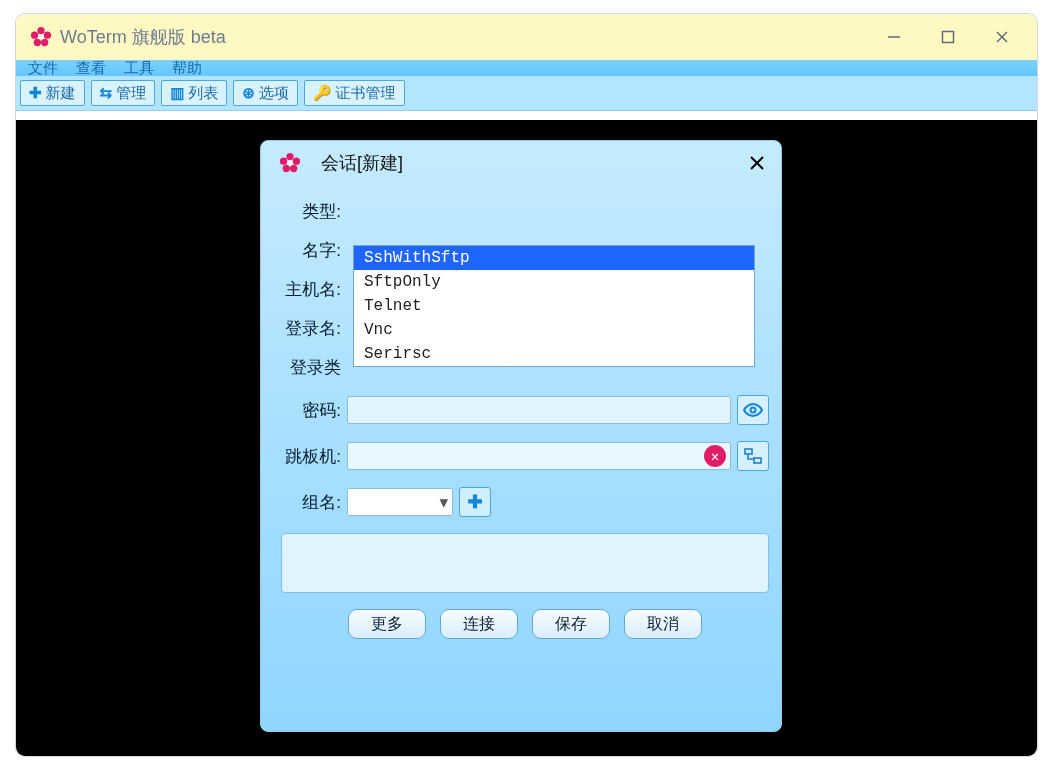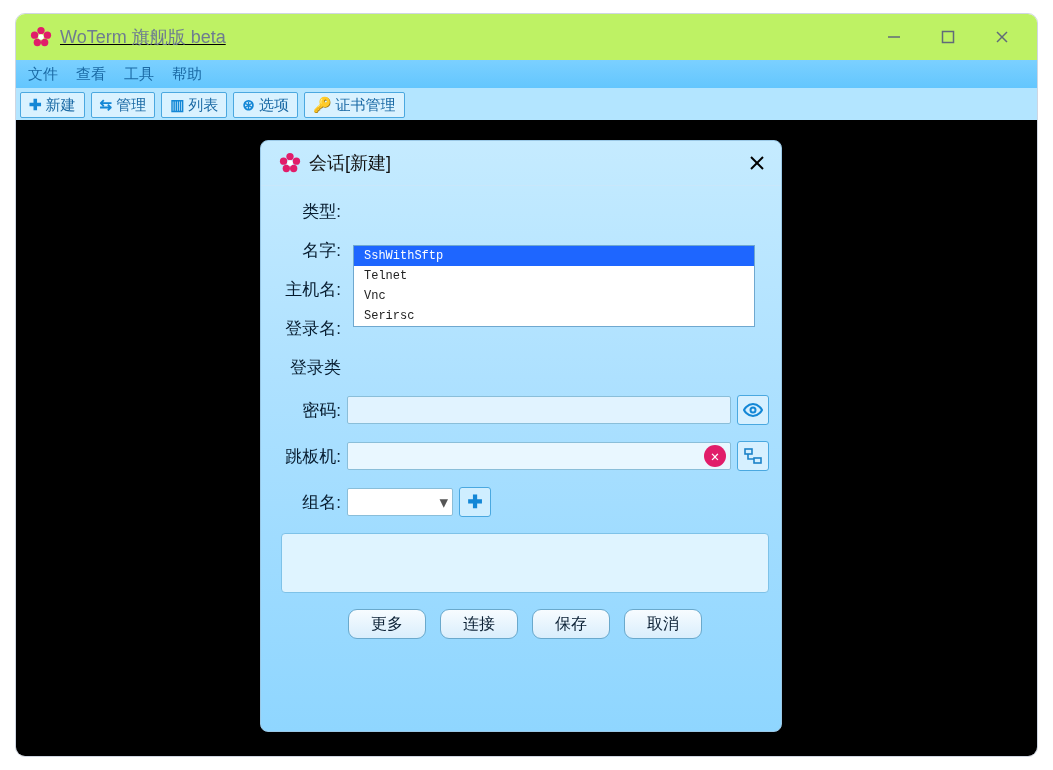--- a/index.html
+++ b/index.html
@@ -1,53 +1,53 @@
 <!DOCTYPE html>
 <html><head>
 <meta charset="utf-8">
 <style>
   html,body{margin:0;padding:0;font-family:"Microsoft YaHei","SimSun",Arial,sans-serif;background:#eee;}
   .outer{width:1053px;height:770px;position:relative;background:#fff;}
   .window-frame{position:absolute;left:15px;top:13px;right:15px;bottom:13px;border:1px solid #cfd6e2;border-radius:10px;overflow:hidden;background:#fff;}
   
-  .titlebar{height:46px;display:flex;align-items:center;padding:0 8px;background:#bef264;text-decoration:underline;}
+  .titlebar{height:46px;display:flex;align-items:center;padding:0 8px;background:#fef9c3;}
   .flower{width:22px;height:22px;margin-left:6px;margin-right:8px;display:inline-block;}
   .flower svg{display:block;}
   .title-text{color:#6e7c90;font-size:18px;}
   .winbtns{margin-left:auto;display:flex;gap:0;}
   .winbtn{width:54px;height:40px;display:flex;align-items:center;justify-content:center;color:#616b79;}
   .winbtn svg{stroke:#616b79;stroke-width:1.5;fill:none;}
   
-  .menubar{height:28px;background:linear-gradient(#7bd0ff,#63c6fe);display:flex;align-items:center;gap:18px;padding-left:12px;color:#1b6aa5;font-size:15px;}
+  .menubar{height:16px;background:linear-gradient(#7bd0ff,#63c6fe);display:flex;align-items:center;gap:18px;padding-left:12px;color:#1b6aa5;font-size:15px;}
   .menu-item{color:#1b6aa5;}
   
   .toolbar{height:30px;background:#b3e5ff;display:flex;align-items:center;gap:6px;padding:2px 4px;border-bottom:1px solid #8fcffb;}
   .tb-btn{display:inline-flex;align-items:center;gap:4px;padding:1px 8px;border:1px solid #4aa8e0;background:#d9f2ff;border-radius:2px;font-size:15px;color:#1b6aa5;height:22px;}
   .tb-icon{display:inline-block;color:#1387d6;font-weight:bold;}
   
   .content{position:absolute;top:106px;left:0;right:0;bottom:0;background:#000;}
   .content-inner{position:absolute;left:12px;right:12px;top:10px;bottom:8px;background:#000;}
   
   .modal{position:absolute;left:260px;top:140px;width:520px;height:590px;background:linear-gradient(180deg,#c5ebff 0%,#aee1ff 40%,#8fd6ff 100%);border:1px solid #9ac8e6;border-radius:8px;box-shadow:0 2px 8px rgba(0,0,0,.3);}
-  .modal-hdr{height:44px;display:flex;align-items:center;padding:0 12px;border-bottom:1px solid #c9e7fb;}
+  .modal-hdr{height:44px;display:flex;align-items:center;padding:0 12px;border-bottom:1px solid #c9e7fb;gap:12px;}
   .modal-title{font-size:18px;color:#111;}
   .modal-close{margin-left:auto;width:24px;height:24px;display:flex;align-items:center;justify-content:center;}
   .modal-body{padding:14px 12px 8px 20px;color:#111;font-size:17px;position:relative;}
   .row{display:flex;align-items:center;margin-bottom:16px;}
   .lbl{width:60px;text-align:right;margin-right:6px;color:#061b2e;}
   .fld{flex:1;height:26px;border:1px solid #8abed9;background:#e9f7ff;border-radius:2px;padding:0 6px;display:flex;align-items:center;font-family:"Consolas","Courier New",monospace;color:#3b3b3b;font-size:16px;}
   .fld.empty{background:#e1f3ff;}
   .icon-btn{width:30px;height:28px;display:flex;align-items:center;justify-content:center;border:1px solid #4aa8e0;background:#d6f0ff;border-radius:3px;margin-left:6px;}
   .sel{height:26px;width:100px;border:1px solid #8abed9;background:#fff;border-radius:2px;display:flex;align-items:center;justify-content:flex-end;padding-right:4px;}
   .note-area{height:58px;border:1px solid #7ec2e8;border-radius:4px;background:#dff4ff;margin-top:6px;}
   .btn-row{display:flex;gap:14px;justify-content:center;margin-top:16px;}
   .btn{min-width:76px;height:28px;border:1px solid #6aa9cc;background:linear-gradient(#f7fcff,#d9eefc);border-radius:9px;font-size:16px;display:flex;align-items:center;justify-content:center;color:#0a1f33;}
   
   .dd{position:absolute;left:92px;top:59px;width:400px;border:1px solid #6fa8cf;background:#fff;z-index:5;}
-  .dd-item{padding:3px 10px;font-family:"Consolas","Courier New",monospace;font-size:12px;color:#222;}
+  .dd-item{padding:3px 10px;font-family:"Consolas","Courier New",monospace;font-size:16px;color:#222;}
   .dd-item.sel-opt{background:#1e66ff;color:#fff;}
   .clear-x{width:22px;height:22px;border-radius:50%;background:#e11d6a;display:flex;align-items:center;justify-content:center;color:#fff;font-size:14px;font-weight:bold;}
   .eye svg{stroke:#1387d6;fill:none;stroke-width:2;}
 </style>
 </head>
 <body>
 
 <div class="outer">
   <div class="window-frame">
 
@@ -201,19 +201,20 @@
 
       <div class="btn-row">
         <div class="btn">更多</div>
         <div class="btn">连接</div>
         <div class="btn">保存</div>
         <div class="btn">取消</div>
       </div>
 
       <div class="dd">
         <div class="dd-item sel-opt">SshWithSftp</div>
+        <div class="dd-item">SftpOnly</div>
         <div class="dd-item">Telnet</div>
         <div class="dd-item">Vnc</div>
         <div class="dd-item">Serirsc</div>
       </div>
     </div>
   </div>
 </div>
 
 </body></html>

